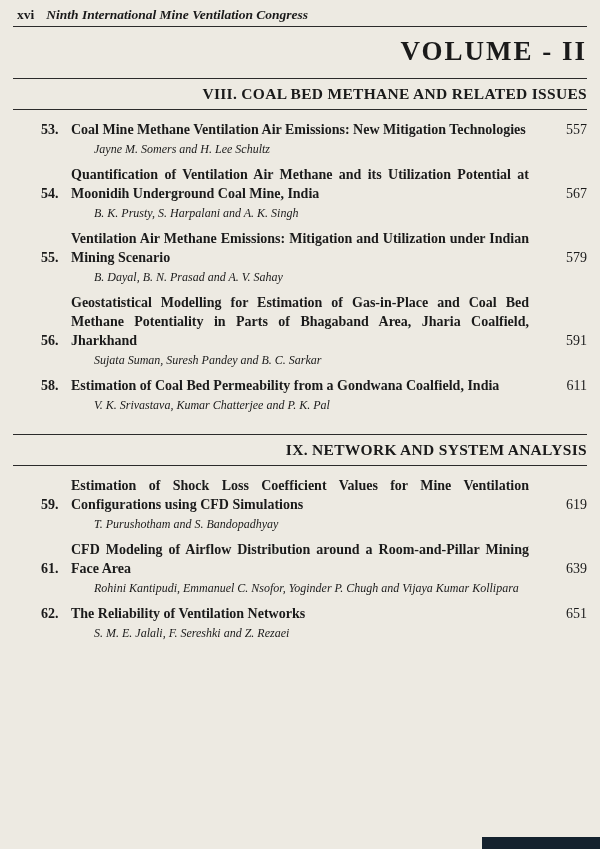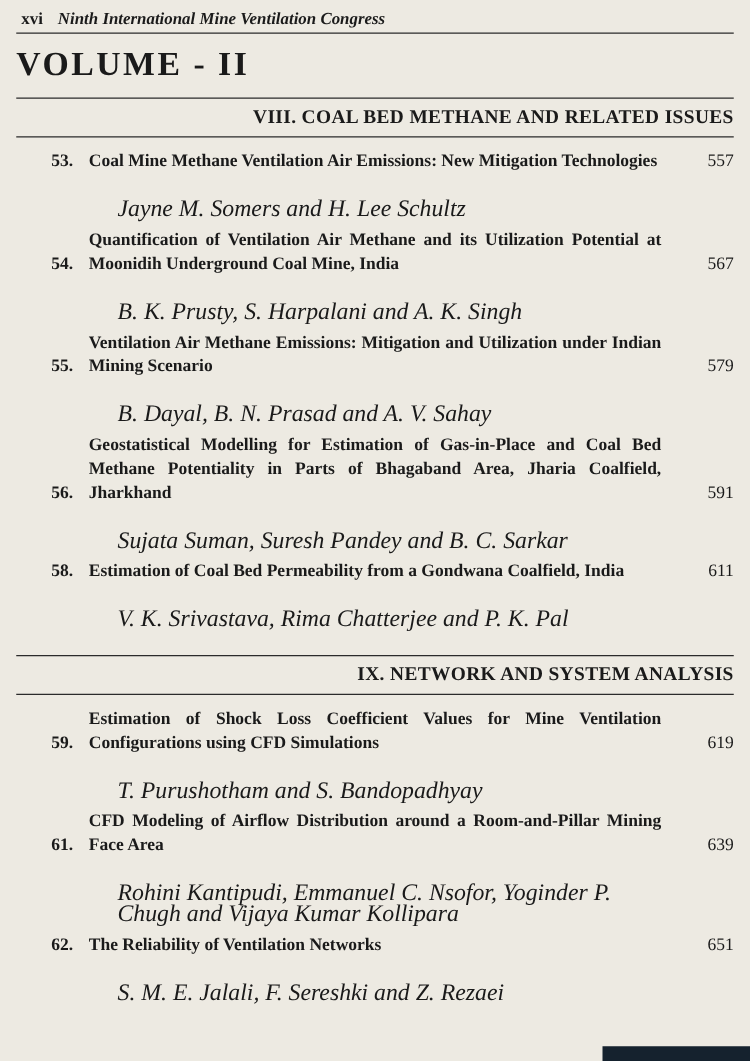--- a/index.html
+++ b/index.html
@@ -33,21 +33,21 @@
   }
   .running-title {
     font-weight: 700;
     font-style: italic;
   }
   .rule {
     border-top: 1.6px solid #2b2b2b;
     height: 0;
   }
   h1.volume-title {
-    text-align: left;
+    text-align: right;
     font-size: 27px;
     font-weight: 700;
     letter-spacing: 2px;
     margin: 9px 0 11px 0;
   }
   h2.section-heading {
     text-align: right;
     font-size: 15.5px;
     font-weight: 700;
     letter-spacing: 0.3px;
@@ -83,23 +83,23 @@
   }
   .pg {
     flex: 0 0 36px;
     align-self: flex-end;
     text-align: right;
     font-weight: 400;
     font-size: 14px;
     line-height: 19px;
   }
   .authors {
-    margin: 20px 56px 0 81px;
+    margin: 2px 56px 0 81px;
     font-style: italic;
-    font-size: 19px;
+    font-size: 12px;
     line-height: 17px;
   }
   .scan-bar {
     position: absolute;
     right: 0;
     bottom: 0;
     width: 118px;
     height: 12px;
     background: #15222e;
   }
@@ -157,21 +157,21 @@
             <div class="authors">Sujata Suman, Suresh Pandey and B. C. Sarkar</div>
           </div>
           <div class="entry">
           </div>
           <div class="entry">
             <div class="entry-main">
               <span class="num">58.</span>
               <span class="title">Estimation of Coal Bed Permeability from a Gondwana Coalfield, India</span>
               <span class="pg">611</span>
             </div>
-            <div class="authors">V. K. Srivastava, Rima Chatterjee and P. K. Pal</div>
+            <div class="authors">V. K. Srivastava, Kumar Chatterjee and P. K. Pal</div>
           </div>
         </div>
       </section>
       <section class="toc-section">
         <div class="rule"></div>
         <h2 class="section-heading">IX. NETWORK AND SYSTEM ANALYSIS</h2>
         <div class="rule"></div>
         <div class="entries">
           <div class="entry">
             <div class="entry-main">

